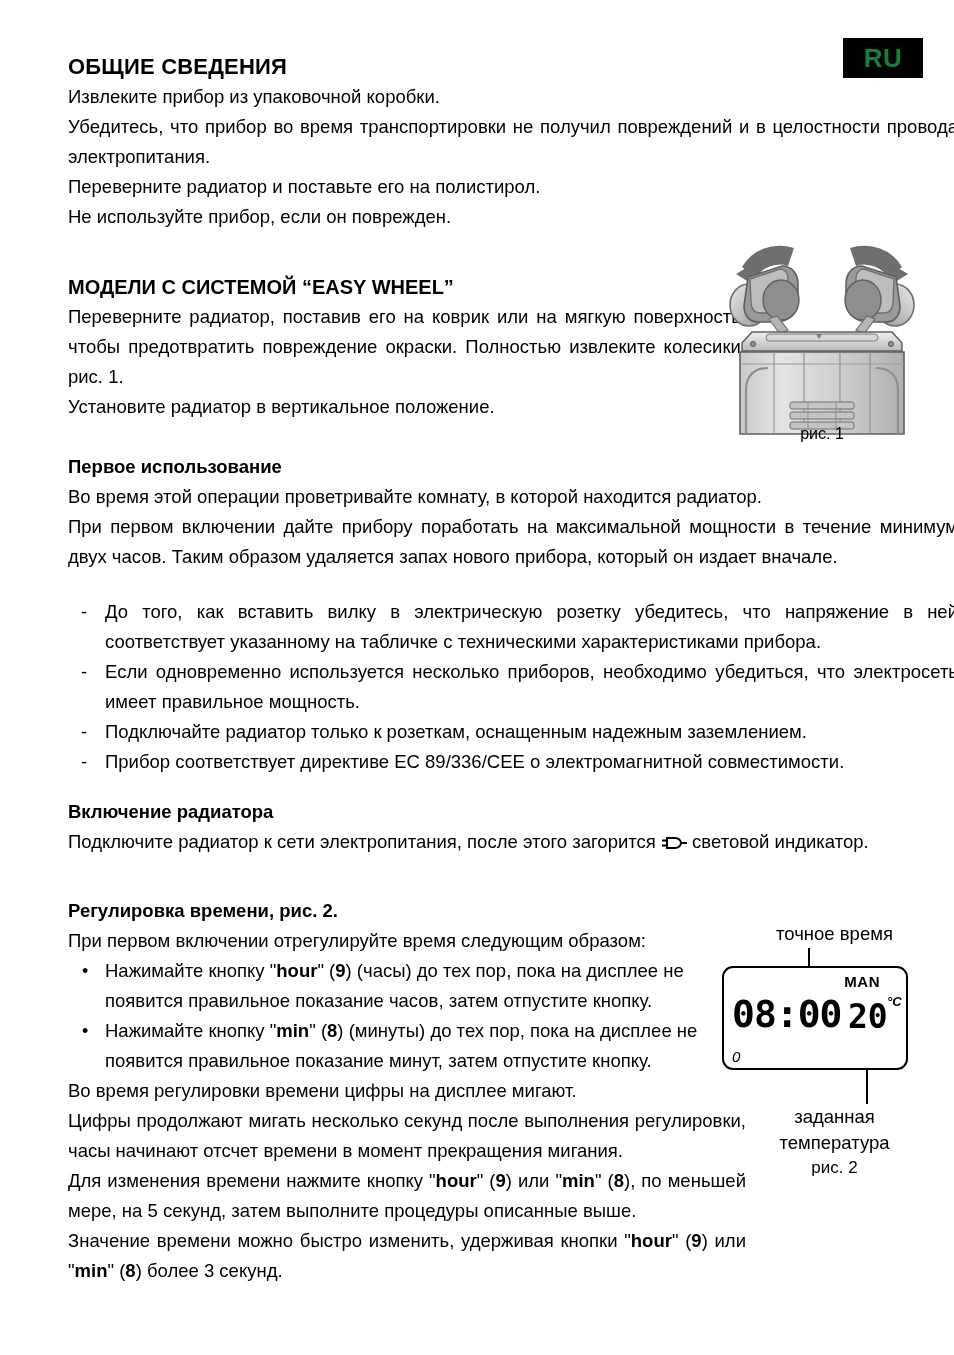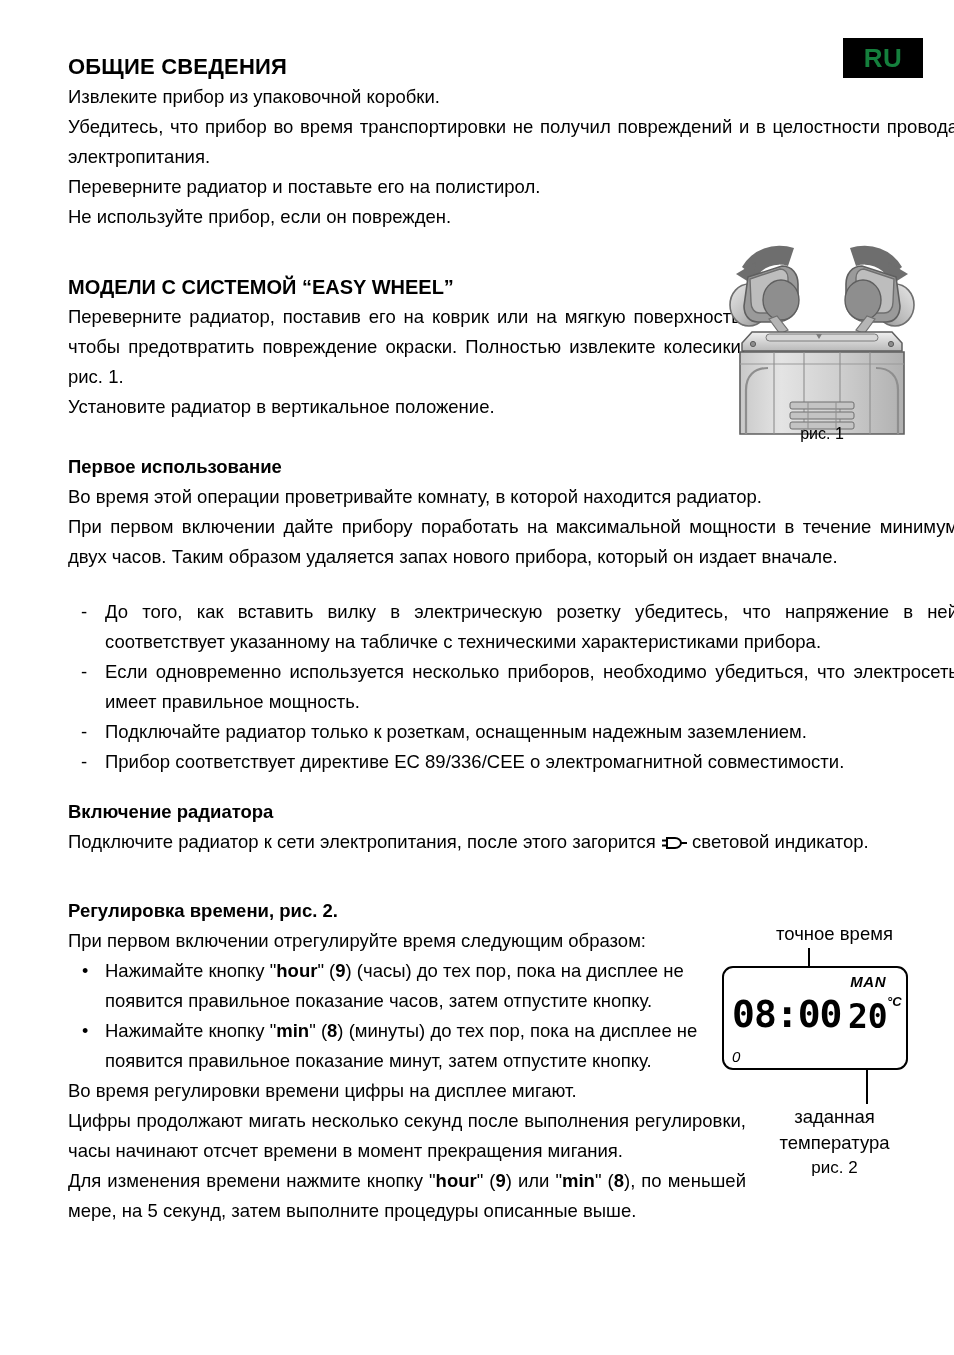--- a/index.html
+++ b/index.html
@@ -167,23 +167,22 @@
     top: 44px;
     width: 186px;
     height: 104px;
     border: 2px solid #000;
     border-radius: 11px;
     box-sizing: border-box;
     background: #fff;
   }
   .lcd-man {
     position: absolute;
-    right: 20px;
+    right: 26px;
     top: 5px;
-    font-style: italic;
     font-weight: bold;
     font-size: 15px;
     letter-spacing: 0.5px;
   }
   .lcd-time {
     position: absolute;
     left: 8px;
     top: 25px;
     font-family: "DejaVu Sans Mono", monospace;
     font-weight: bold;
@@ -398,20 +397,21 @@
         <span class="marker">•</span>
         <span style="display:block;"><span>Нажимайте кнопку "</span><span class="b">min</span><span>" (</span><span class="b">8</span><span>) (минуты) до тех пор, пока на дисплее не появится правильное показание минут, затем отпустите кнопку.</span></span>
       </li>
     </ul>
 
     <div class="p">Во время регулировки времени цифры на дисплее мигают.</div>
     <div class="p just">Цифры продолжают мигать несколько секунд после выполнения регулировки, часы начинают отсчет времени в момент прекращения мигания.</div>
 
     <div class="p just"><span>Для изменения времени нажмите кнопку "</span><span class="b">hour</span><span>" (</span><span class="b">9</span><span>) или "</span><span class="b">min</span><span>" (</span><span class="b">8</span><span>), по меньшей мере, на 5 секунд, затем выполните процедуры описанные выше.</span></div>
 
+    <div class="p just"><span>Значение времени можно быстро изменить, удерживая кнопки "</span><span class="b">hour</span><span>" (</span><span class="b">9</span><span>) или "</span><span class="b">min</span><span>" (</span><span class="b">8</span><span>) более 3 секунд.</span></div>
   </div>
 
   <div class="fig2-wrap">
     <div class="fig2-top-label">точное время</div>
     <div class="fig2-leader-top"></div>
 
     <div class="lcd">
       <div class="lcd-man">MAN</div>
       <div class="lcd-time">08:00</div>
       <div class="lcd-temp">20</div>

